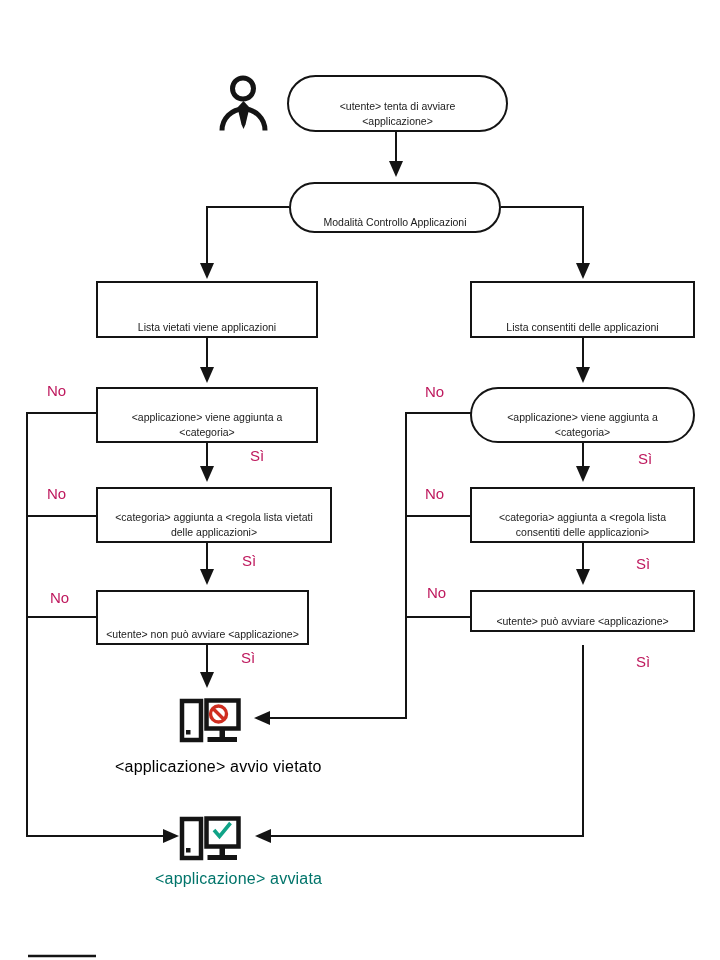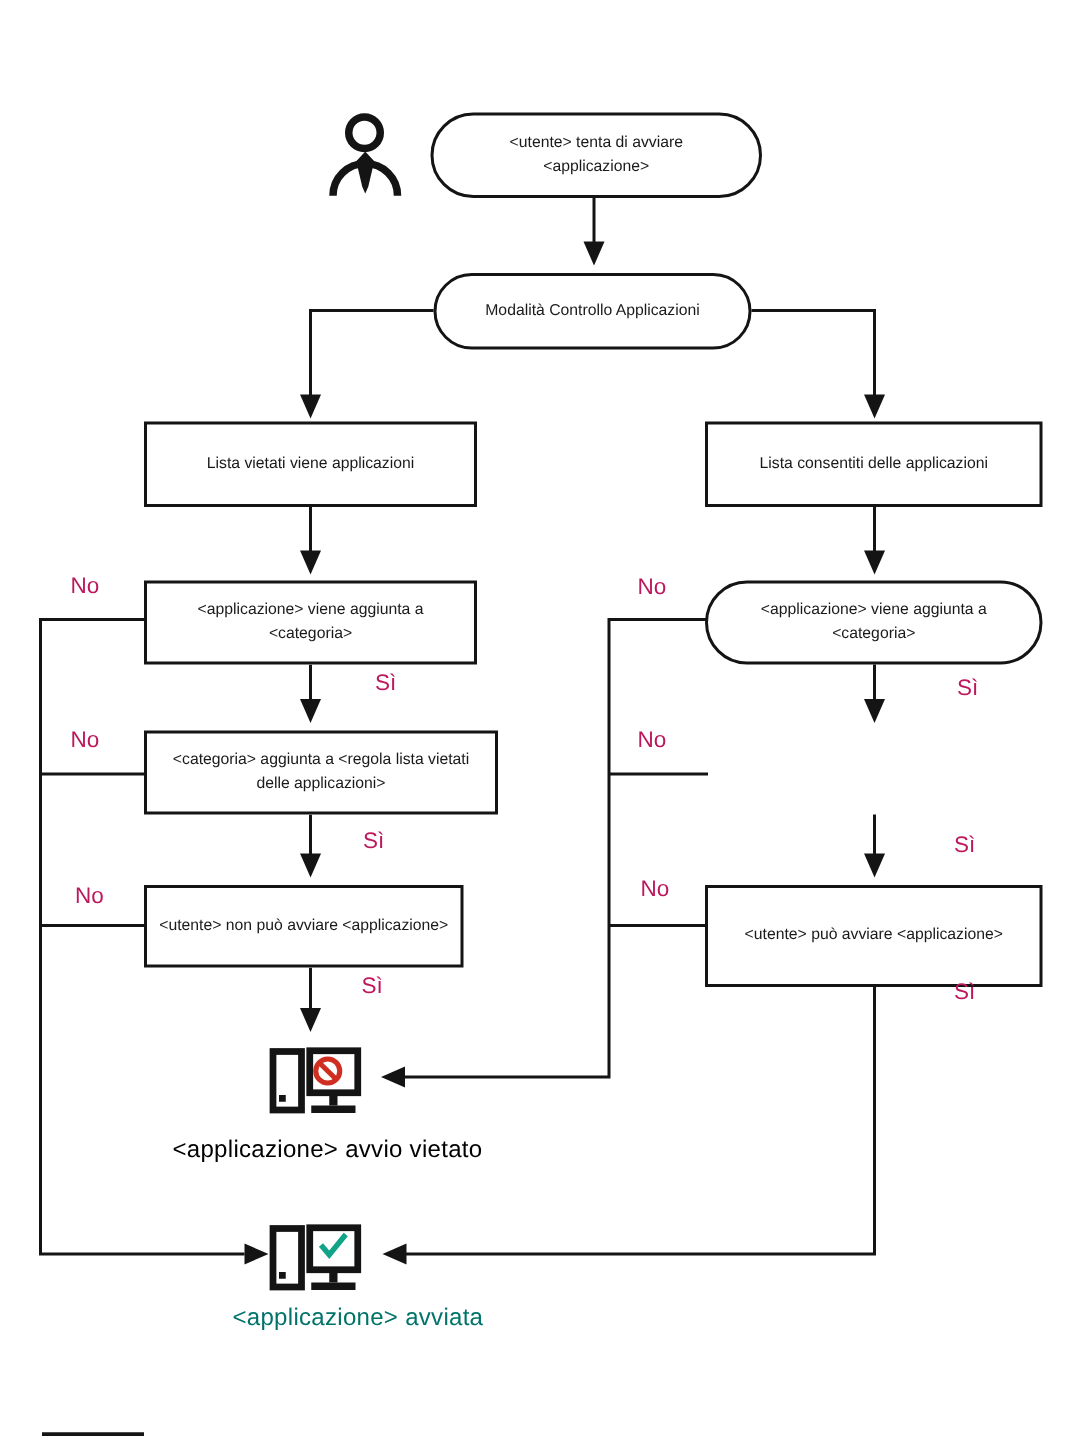--- a/index.html
+++ b/index.html
@@ -2,21 +2,21 @@
 <html><head>
 <meta charset="utf-8">
 <style>
   html,body{margin:0;padding:0;background:#fff;}
   .stage{
     position:relative;width:720px;height:960px;background:#fff;overflow:hidden;
     font-family:"Liberation Sans","DejaVu Sans",sans-serif;color:#1a1a1a;
   }
   svg.wires{position:absolute;left:0;top:0;z-index:1;}
   .node{
-    position:absolute;display:flex;align-items:center;justify-content:center;
+    position:absolute;display:flex;align-items:flex-end;justify-content:center;
     text-align:center;border:2px solid #141414;background:#fff;
     font-size:10.5px;line-height:1.5;box-sizing:border-box;z-index:2;color:#1a1a1a;
   }
   .node span{display:block;}
   .stadium{border-radius:30px;}
   .tag{position:absolute;font-size:15px;z-index:2;color:#be185d;}
   .caption{position:absolute;font-size:16px;z-index:2;letter-spacing:0.2px;}
   .caption-denied{color:#000000;}
   .caption-allowed{color:#00746a;margin-left:22px;}
 </style>
@@ -111,26 +111,29 @@
   </div>
 
   <div class="node stadium" style="left:470px;top:387px;width:225px;height:56px;">
     <span style="max-width:160px;">&lt;applicazione&gt; viene aggiunta a &lt;categoria&gt;</span>
   </div>
 
   <div class="node" style="left:96px;top:487px;width:236px;height:56px;">
     <span style="max-width:205px;">&lt;categoria&gt; aggiunta a &lt;regola lista vietati delle applicazioni&gt;</span>
   </div>
 
+  <div class="node" style="left:470px;top:487px;width:225px;height:56px;">
+    <span style="max-width:185px;">&lt;categoria&gt; aggiunta a &lt;regola lista consentiti delle applicazioni&gt;</span>
+  </div>
 
   <div class="node" style="left:96px;top:590px;width:213px;height:55px;">
     <span style="max-width:210px;">&lt;utente&gt; non può avviare &lt;applicazione&gt;</span>
   </div>
 
-  <div class="node" style="left:470px;top:590px;width:225px;height:68px;">
+  <div class="node" style="left:470px;top:590px;width:225px;height:42px;">
     <span style="max-width:213px;">&lt;utente&gt; può avviare &lt;applicazione&gt;</span>
   </div>
 
   <div class="tag" style="left:47px;top:382px;">No</div>
   <div class="tag" style="left:47px;top:485px;">No</div>
   <div class="tag" style="left:50px;top:589px;">No</div>
   <div class="tag" style="left:425px;top:383px;">No</div>
   <div class="tag" style="left:425px;top:485px;">No</div>
   <div class="tag" style="left:427px;top:584px;">No</div>
 

